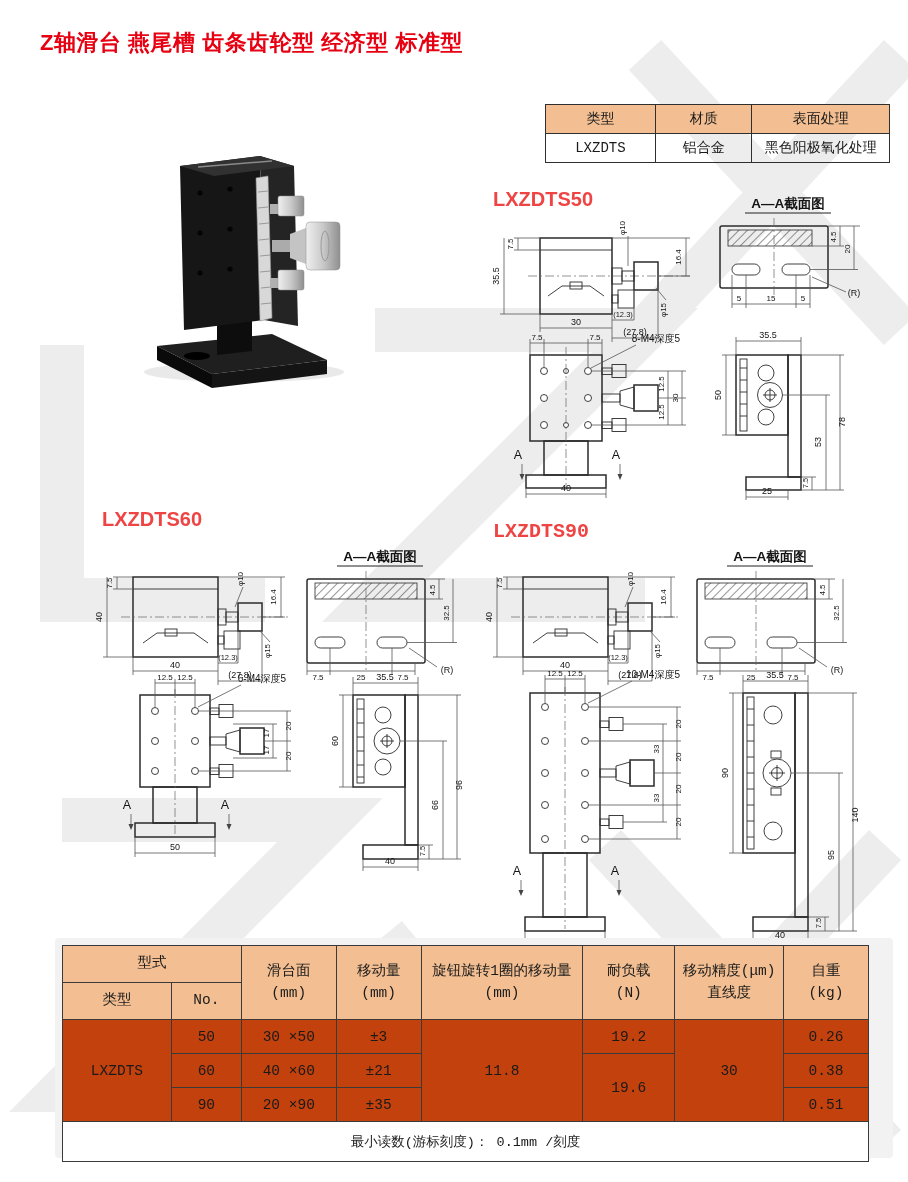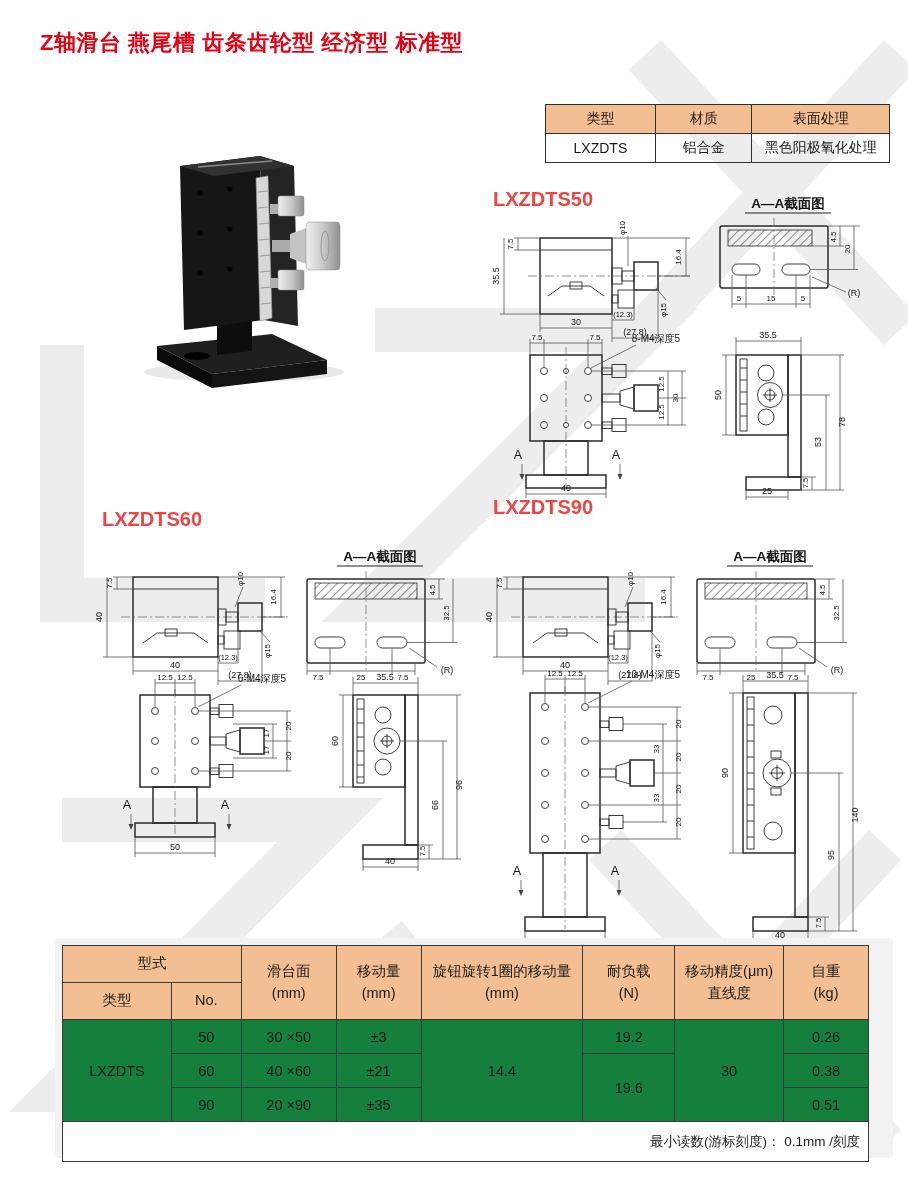--- a/index.html
+++ b/index.html
@@ -4,31 +4,31 @@
 <style>
   html,body{margin:0;padding:0;background:#fff;}
   body{width:908px;height:1182px;position:relative;overflow:hidden;
        font-family:"Liberation Sans","DejaVu Sans",sans-serif;color:#1a1a1a;}
   .abs{position:absolute;}
   #wm{position:absolute;left:0;top:0;z-index:0;}
   #content{position:absolute;left:0;top:0;width:908px;height:878px;z-index:1;}
   .page-title{font-size:22px;font-weight:bold;color:#e60012;letter-spacing:.5px;}
   .model-label{font-size:20px;font-weight:bold;color:#ef4444;}
   
-  table{border-collapse:collapse;}
+  table{border-collapse:collapse;font-family:Liberation Mono, monospace;}
   .mat{width:345px;font-size:14px;}
   .mat th,.mat td{border:1.5px solid #2f2f2f;text-align:center;height:26px;padding:1px 4px;}
   .mat th{background:#f3bf92;font-weight:normal;}
   
   .panel{background:#f2f2f2;border-radius:4px;}
-  .spec{width:807px;font-size:14.5px;background:#15803d;}
+  .spec{width:807px;font-size:14.5px;background:#c2410c;}
   .spec th,.spec td{border:1.5px solid #3a3a3a;text-align:center;padding:2px 3px;}
   .spec th{background:#f3bf92;font-weight:normal;height:32px;line-height:1.45;}
   .spec td{height:29px;}
-  .spec .note-cell{text-align:right;font-size:13.5px;padding:5px 8px;background:#fff;}
+  .spec .note-cell{text-align:center;font-size:13.5px;padding:5px 8px;background:#fff;}
   
   svg text{font-family:"Liberation Sans","DejaVu Sans",sans-serif;font-size:9px;fill:#141414;text-anchor:middle;}
   svg .f8{font-size:8px;} svg .f7{font-size:7.5px;} svg .f10{font-size:10px;}
   svg .f12{font-size:12.5px;} svg .tt{font-size:13.5px;font-weight:bold;}
   .p{stroke:#2b2b2b;stroke-width:1.5;fill:none;}
   .q{stroke:#2b2b2b;stroke-width:.9;fill:none;}
   .w{stroke:#2b2b2b;stroke-width:.9;fill:#fff;}
   .d{stroke:#555;stroke-width:.8;fill:none;}
   .cl{stroke:#666;stroke-width:.7;fill:none;stroke-dasharray:9 3 2 3;}
 </style>
@@ -439,21 +439,21 @@
       <line x1="323" y1="300" x2="338" y2="300" class="d"></line>
         <line x1="334" y1="300" x2="334" y2="314" class="d"></line>
       <text class="f7" x="330" y="306" transform="rotate(-90 330 306)">7.5</text>
       <line x1="268" y1="314" x2="268" y2="326" class="d"></line>
         <line x1="323" y1="314" x2="323" y2="326" class="d"></line>
       <line x1="268" y1="322" x2="323" y2="322" class="d"></line>
       <text x="295" y="319">40</text>
     </g>
   </svg>
 
-  <div class="abs model-label" style="left:493px;top:496px;">LXZDTS90</div>
+  <div class="abs model-label" style="left:493px;top:520px;font-family:Liberation Mono, monospace;">LXZDTS90</div>
   <svg class="abs" style="left:485px;top:545px;" width="410" height="420" viewBox="0 0 410 420">
     <defs>
         <pattern id="h90" width="6" height="6" patternTransform="rotate(45)" patternUnits="userSpaceOnUse">
           <line x1="0" y1="0" x2="0" y2="6" stroke="#2b2b2b" stroke-width="1"></line>
         </pattern>
       </defs>
 
     <g>
       <rect x="38" y="32" width="85" height="80" class="p"></rect>
       <line x1="38" y1="44" x2="123" y2="44" class="q"></line>
@@ -665,21 +665,21 @@
       </tr>
       <tr>
         <th>类型</th>
         <th>No.</th>
       </tr>
       <tr>
         <td rowspan="3">LXZDTS</td>
         <td>50</td>
         <td>30 ×50</td>
         <td>±3</td>
-        <td rowspan="3">14.4</td>
+        <td rowspan="3">11.8</td>
         <td>19.2</td>
         <td rowspan="3">30</td>
         <td>0.26</td>
       </tr>
       <tr>
         <td>60</td>
         <td>40 ×60</td>
         <td>±21</td>
         <td rowspan="2">19.6</td>
         <td>0.38</td>

